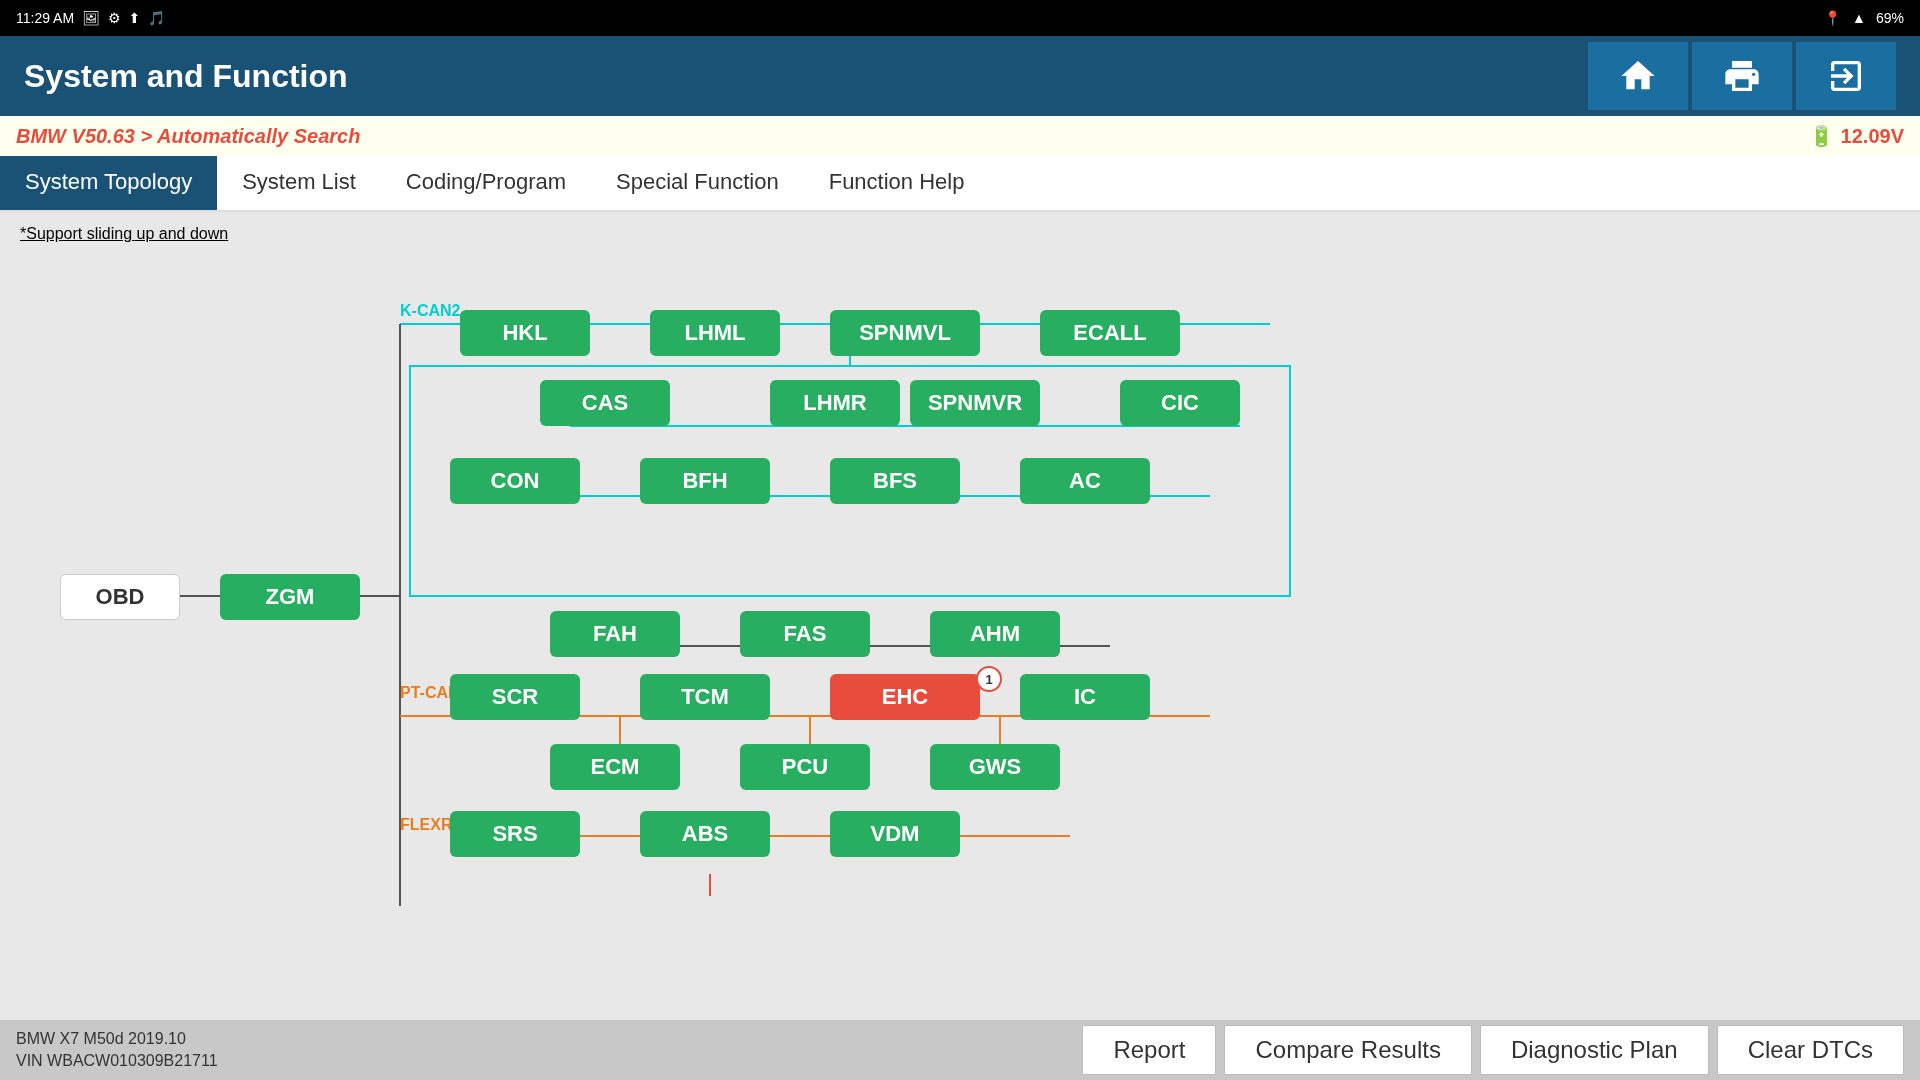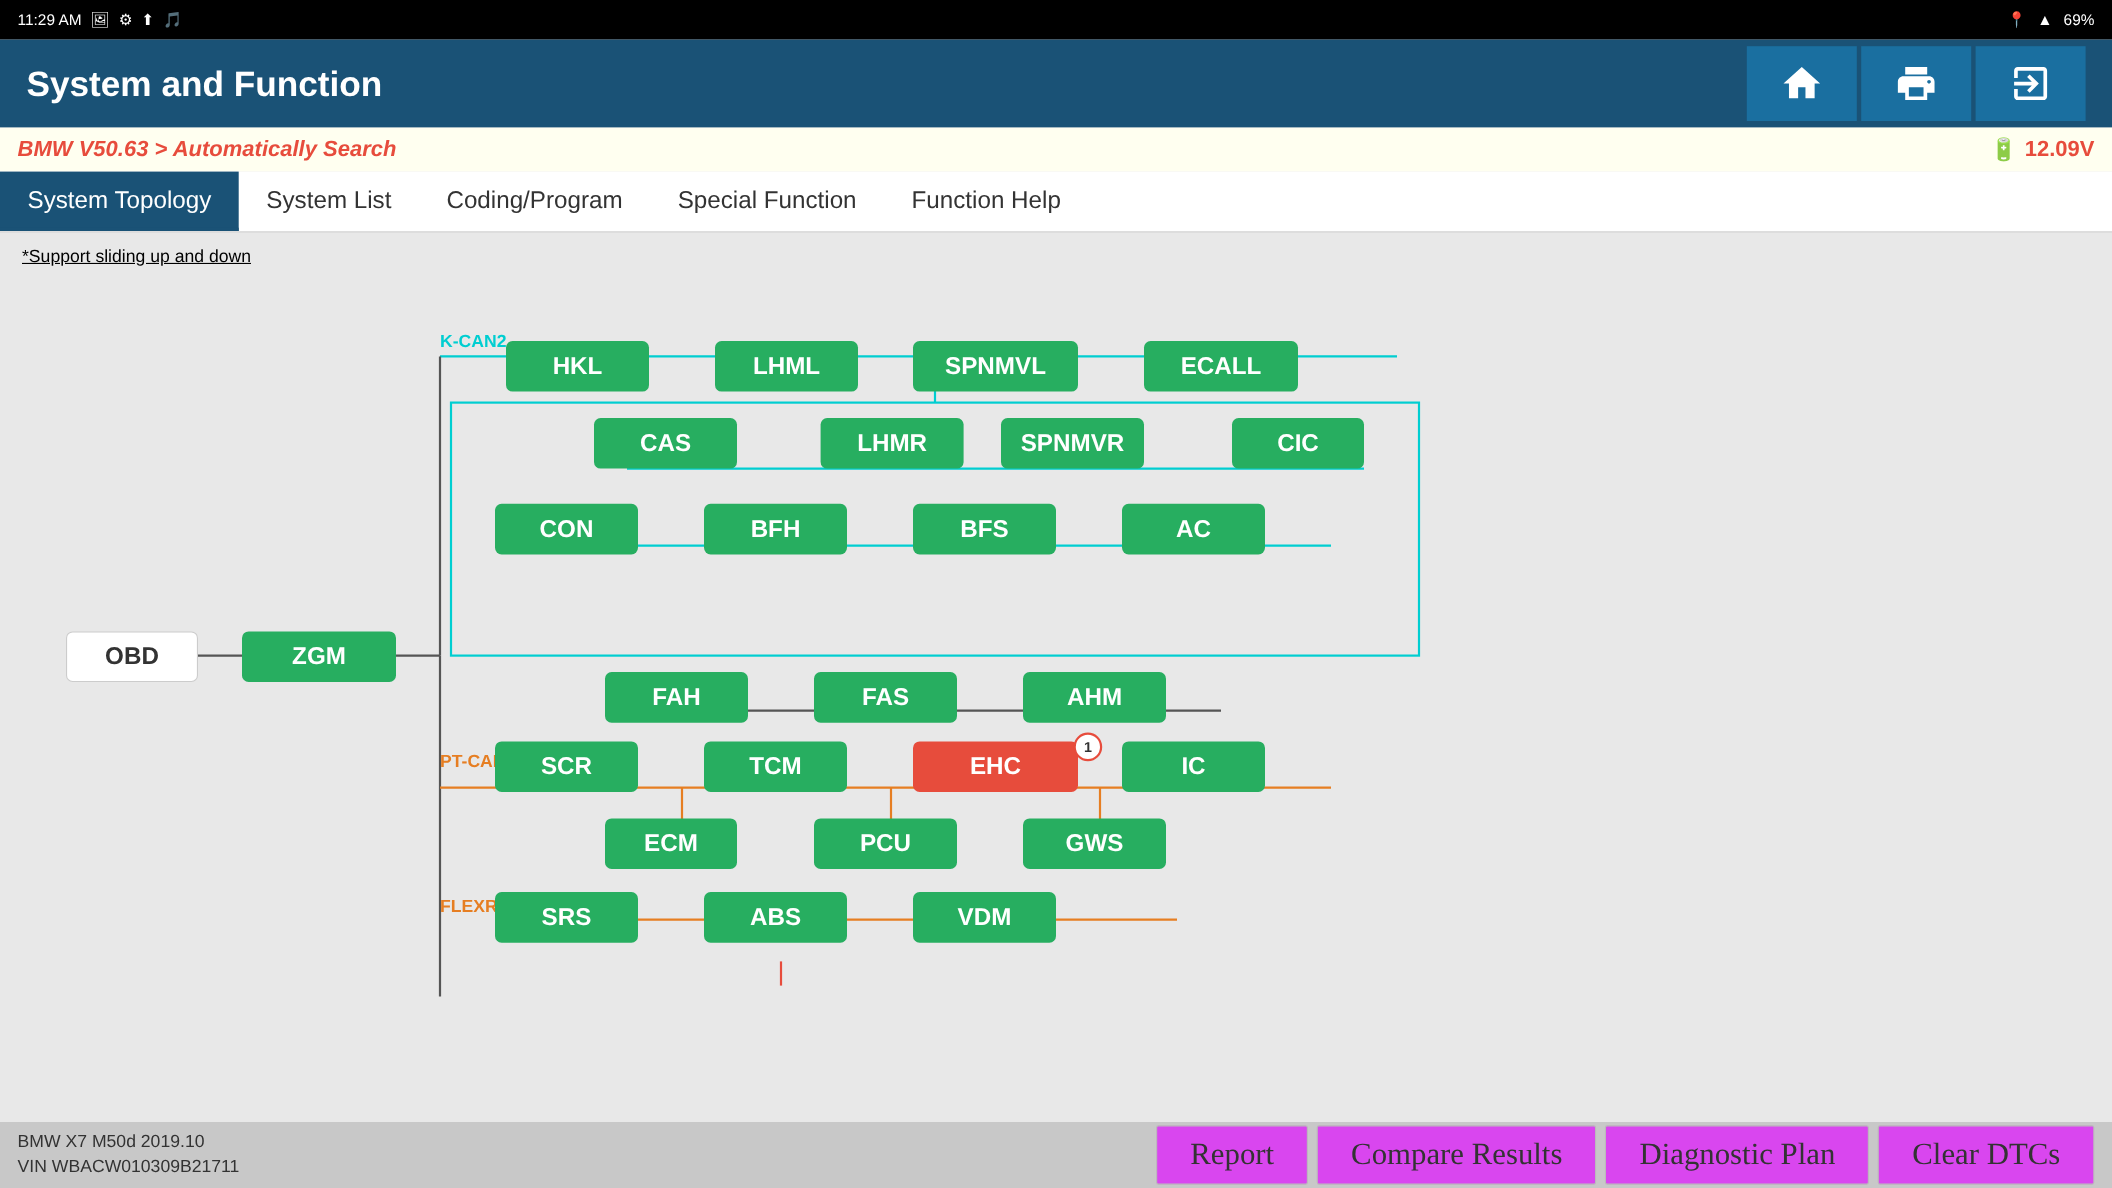--- a/index.html
+++ b/index.html
@@ -100,22 +100,22 @@
     }
 
     
     #bottom-bar {
       width: 100%; height: 60px; background: #c8c8c8; display: flex;
       align-items: center; padding: 0 16px; justify-content: space-between;
     }
     .device-info { font-size: 16px; color: #333; line-height: 1.4; }
     .bottom-buttons { display: flex; gap: 8px; }
     .bottom-btn {
-      padding: 10px 30px; background: #d946ef; border: 1px solid #bbb;
-      font-size: 28px; cursor: pointer; border-radius: 2px; color: #333; font-family: Liberation Serif, serif;
+      padding: 10px 30px; background: #ffffff; border: 1px solid #bbb;
+      font-size: 24px; cursor: pointer; border-radius: 2px; color: #333;
     }
   </style>
 </head>
 <body>
 
 <div id="status-bar">
   <div class="status-left">
     <span>11:29 AM</span>
     <span>🖼</span>
     <span>⚙</span>
@@ -230,21 +230,21 @@
     <div class="bus-label cyan" style="left:390px;top:36px;">K-CAN2</div>
     <div class="bus-label" style="left:390px;top:418px;">PT-CAN2</div>
     <div class="bus-label" style="left:390px;top:550px;">FLEXRAY</div>
 
     <div class="node" style="left:450px;top:44px;width:130px;height:46px;">HKL</div>
     <div class="node" style="left:640px;top:44px;width:130px;height:46px;">LHML</div>
     <div class="node" style="left:820px;top:44px;width:150px;height:46px;">SPNMVL</div>
     <div class="node" style="left:1030px;top:44px;width:140px;height:46px;">ECALL</div>
 
     <div class="node" style="left:530px;top:114px;width:130px;height:46px;">CAS</div>
-    <div class="node" style="left:736px;top:114px;width:130px;height:46px;">LHMR</div>
+    <div class="node" style="left:760px;top:114px;width:130px;height:46px;">LHMR</div>
     <div class="node" style="left:900px;top:114px;width:130px;height:46px;">SPNMVR</div>
     <div class="node" style="left:1110px;top:114px;width:120px;height:46px;">CIC</div>
 
     <div class="node" style="left:440px;top:192px;width:130px;height:46px;">CON</div>
     <div class="node" style="left:630px;top:192px;width:130px;height:46px;">BFH</div>
     <div class="node" style="left:820px;top:192px;width:130px;height:46px;">BFS</div>
     <div class="node" style="left:1010px;top:192px;width:130px;height:46px;">AC</div>
 
     <div class="node white" style="left:50px;top:308px;width:120px;height:46px;">OBD</div>
     <div class="node" style="left:210px;top:308px;width:140px;height:46px;">ZGM</div>
@@ -253,21 +253,21 @@
     <div class="node" style="left:730px;top:345px;width:130px;height:46px;">FAS</div>
     <div class="node" style="left:920px;top:345px;width:130px;height:46px;">AHM</div>
 
     <div class="node" style="left:440px;top:408px;width:130px;height:46px;">SCR</div>
     <div class="node" style="left:630px;top:408px;width:130px;height:46px;">TCM</div>
     <div class="node abnormal" style="left:820px;top:408px;width:150px;height:46px;position:absolute;">EHC</div>
 
     <div class="badge" style="left:966px;top:400px;">1</div>
     <div class="node" style="left:1010px;top:408px;width:130px;height:46px;">IC</div>
 
-    <div class="node" style="left:540px;top:478px;width:120px;height:46px;">ECM</div>
+    <div class="node" style="left:540px;top:478px;width:130px;height:46px;">ECM</div>
     <div class="node" style="left:730px;top:478px;width:130px;height:46px;">PCU</div>
     <div class="node" style="left:920px;top:478px;width:130px;height:46px;">GWS</div>
 
     <div class="node" style="left:440px;top:545px;width:130px;height:46px;">SRS</div>
     <div class="node" style="left:630px;top:545px;width:130px;height:46px;">ABS</div>
     <div class="node" style="left:820px;top:545px;width:130px;height:46px;">VDM</div>
 
   </div>
 </div>
 

